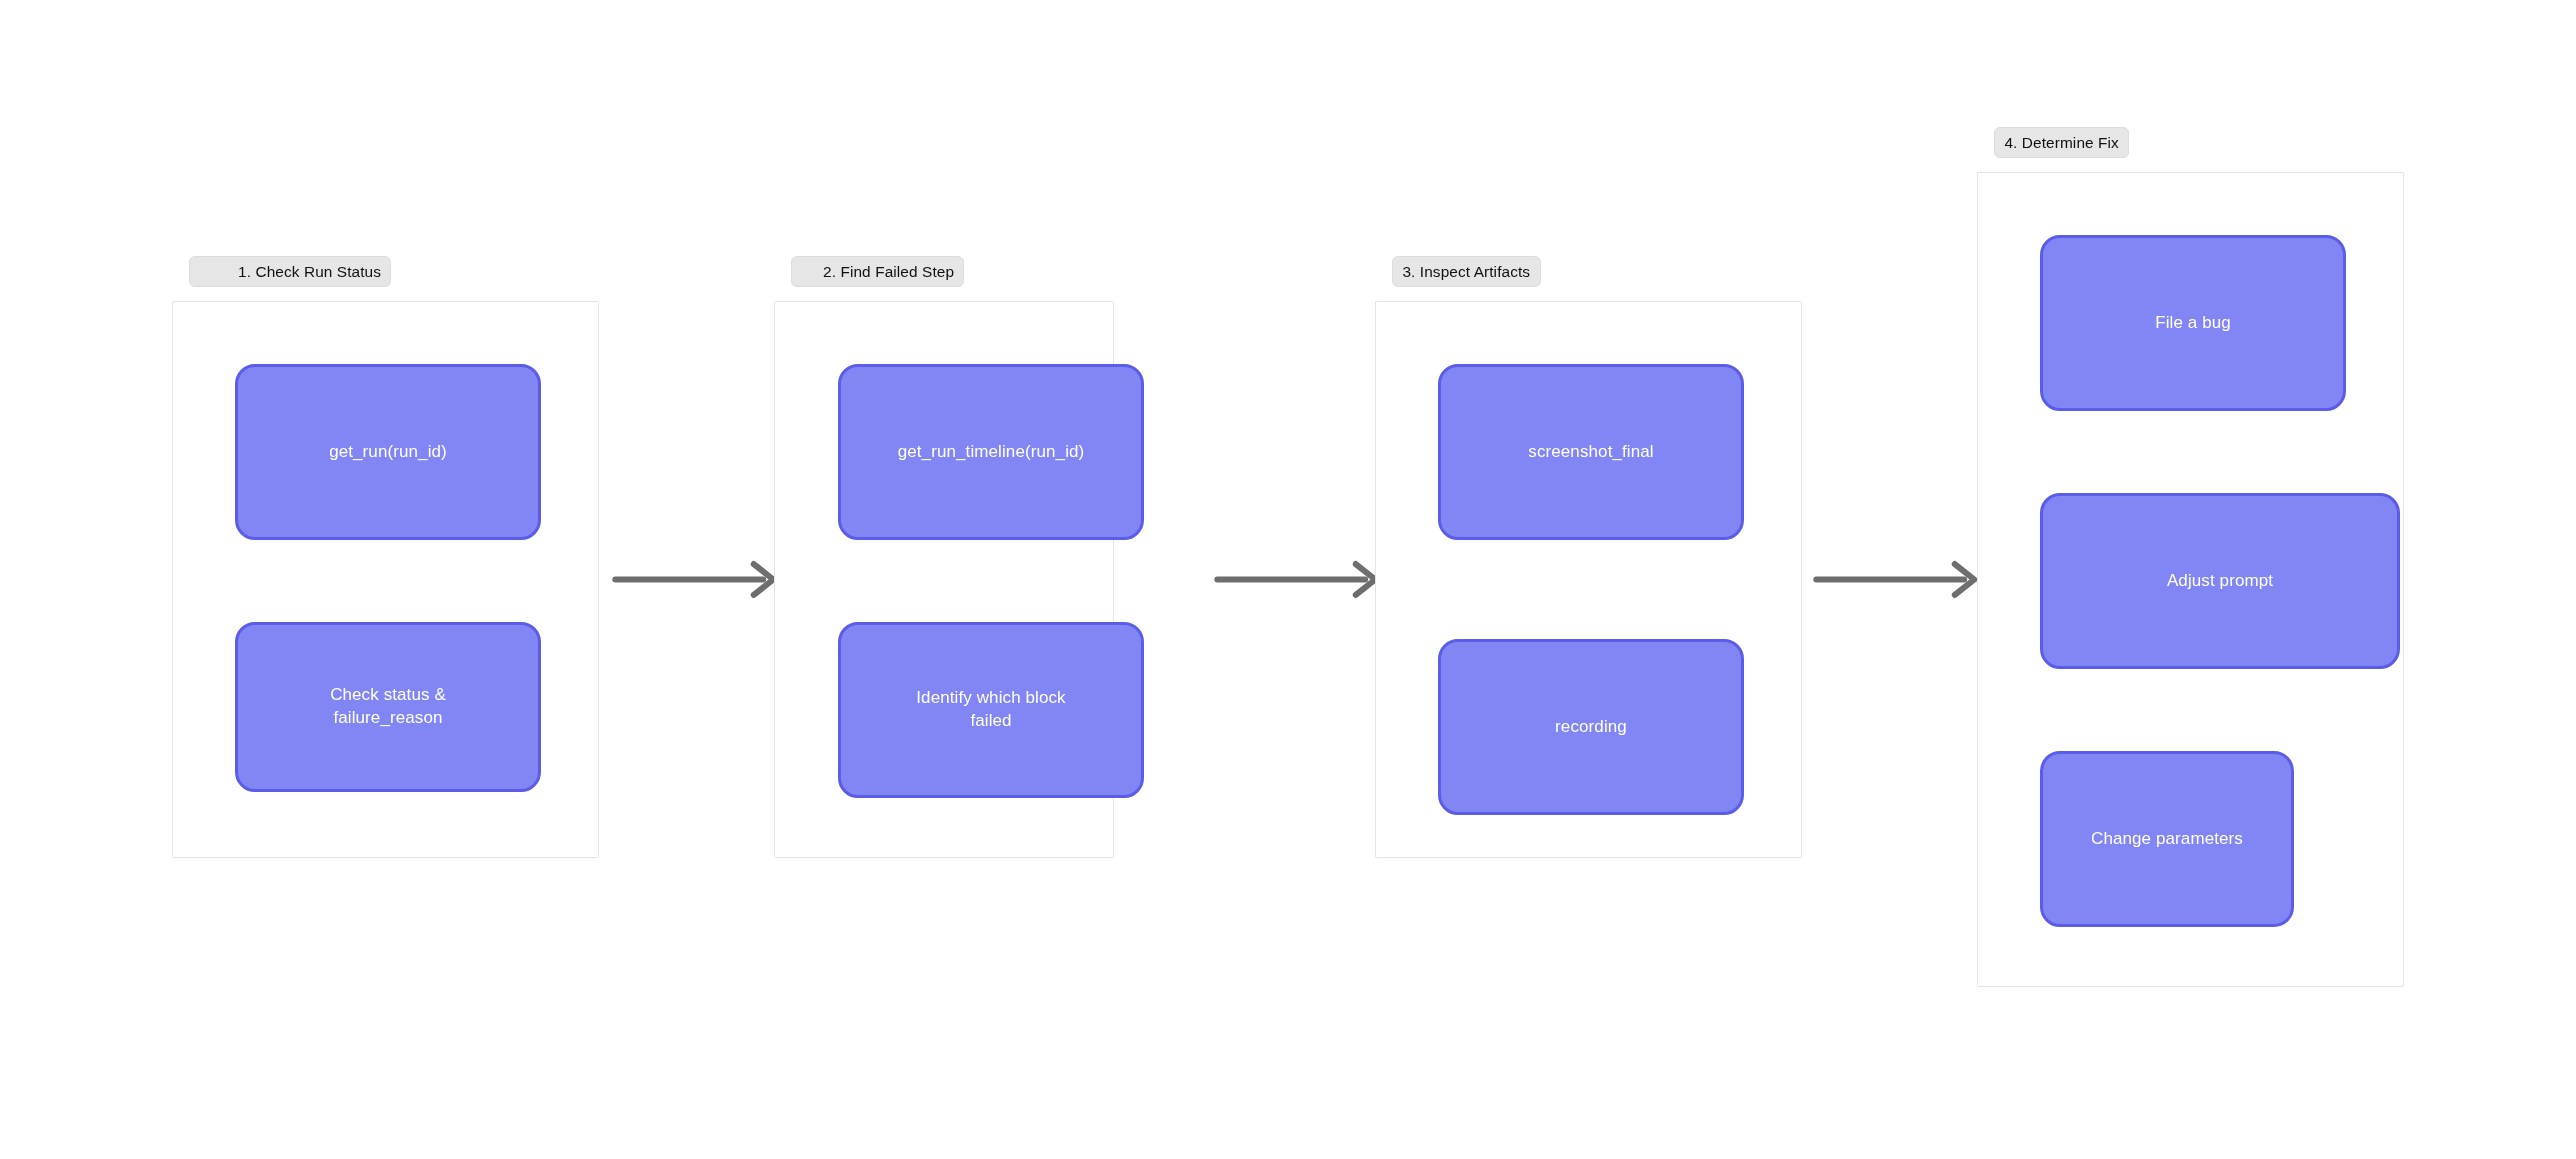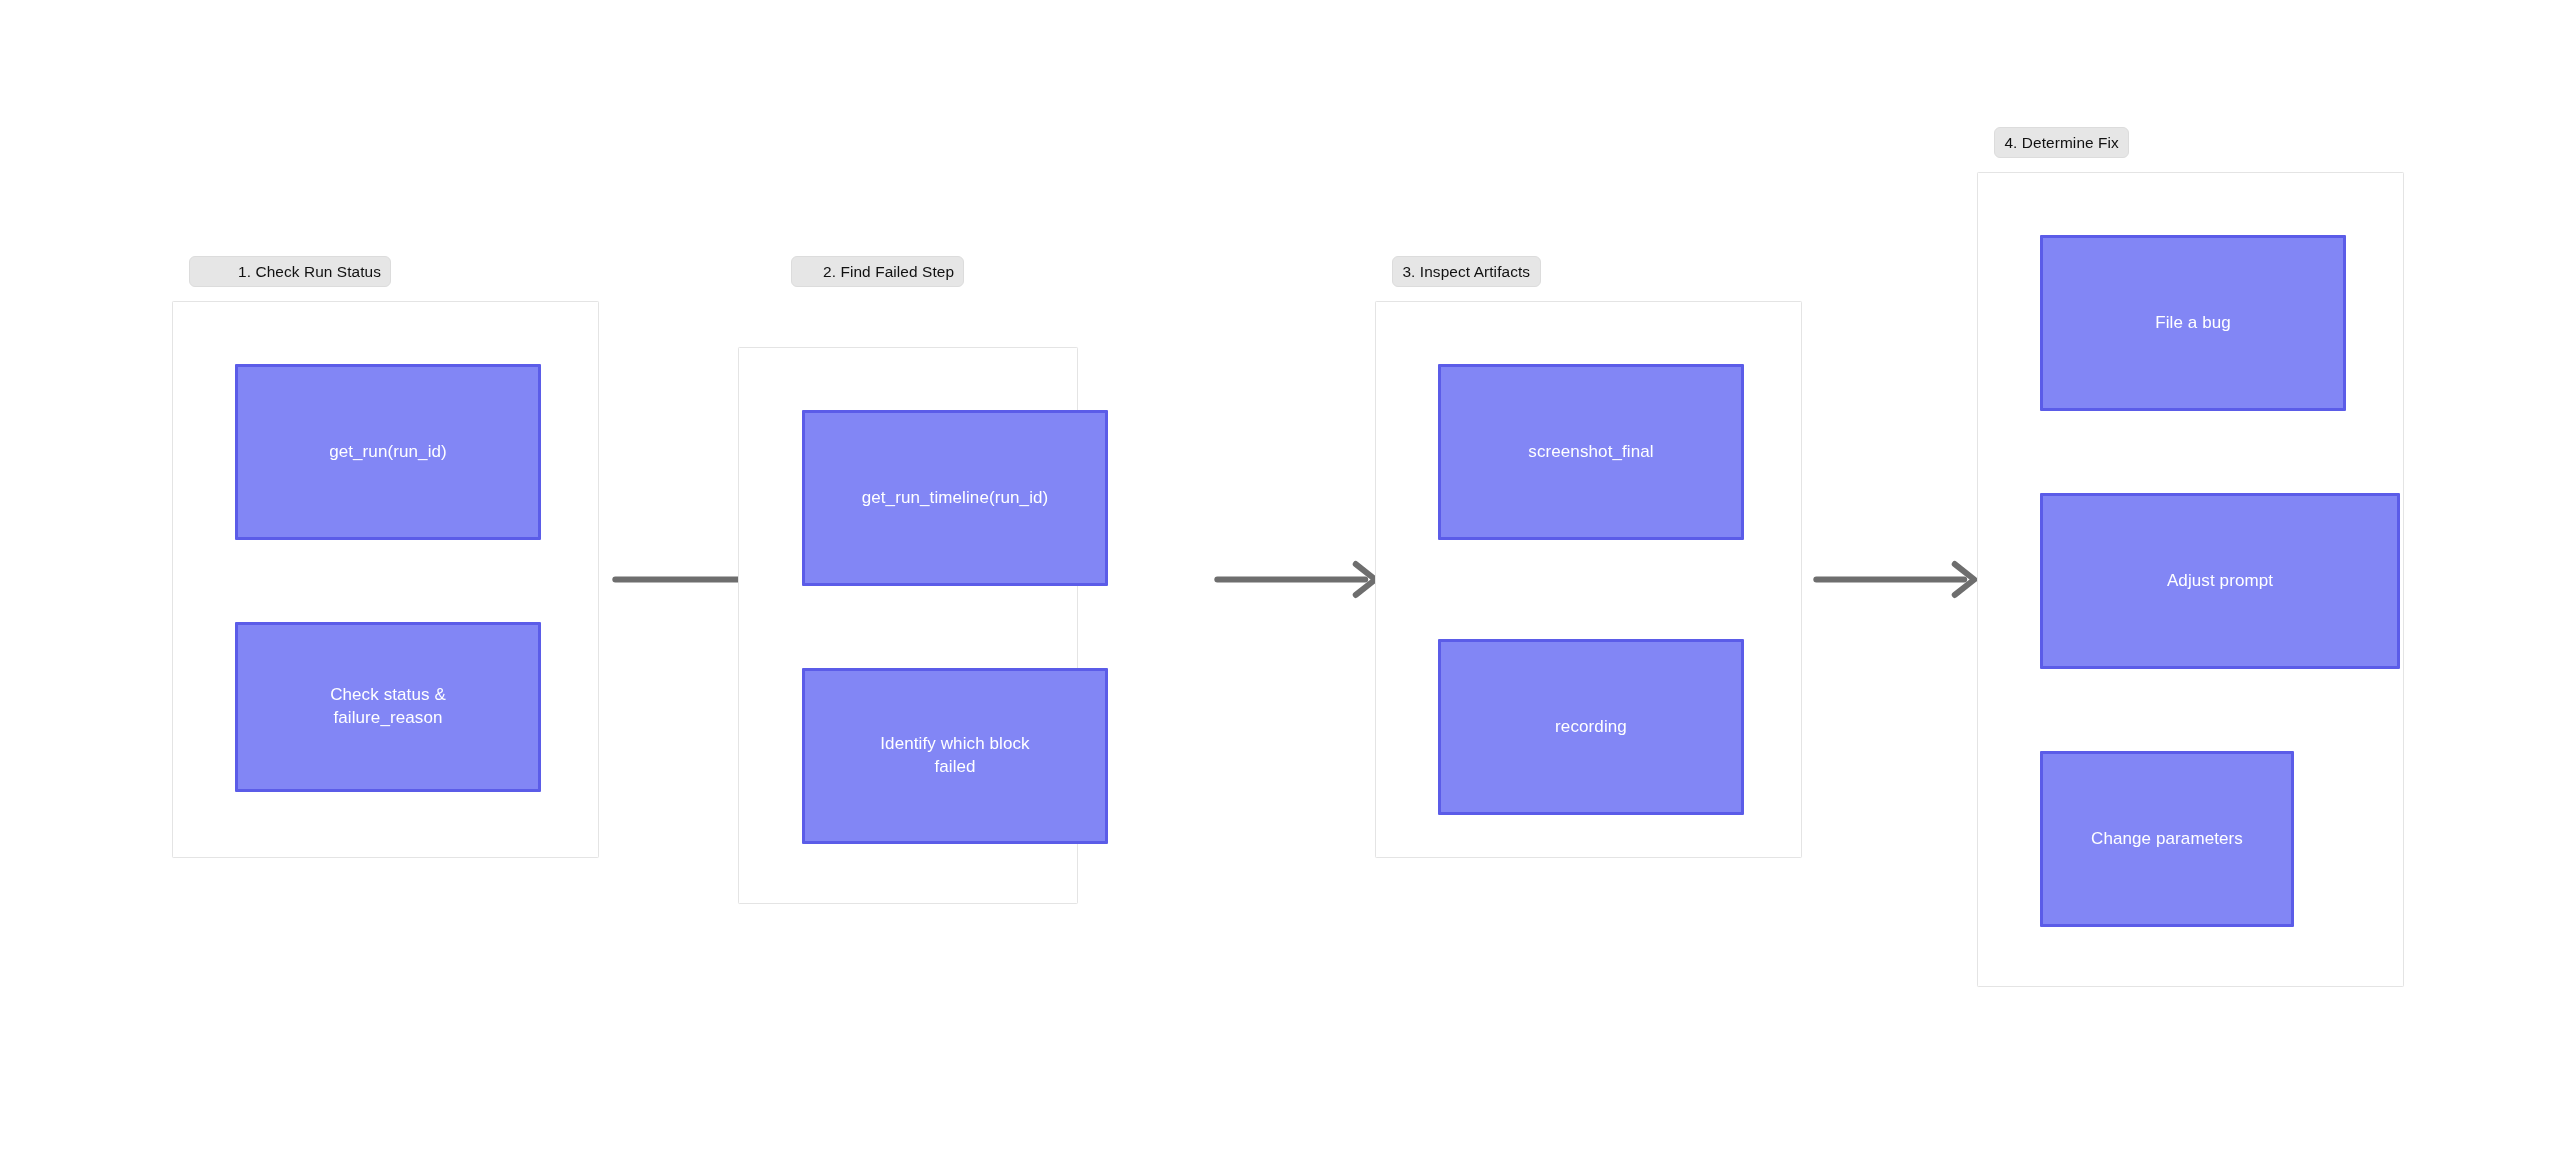--- a/index.html
+++ b/index.html
@@ -45,21 +45,21 @@
     white-space: nowrap;
     box-sizing: border-box;
     margin-left: 16px;
   }
 
   
   .node {
     position: absolute;
     background: #8286f5;
     border: 3.4px solid #5b5ce8;
-    border-radius: 1px;
+    border-radius: 20px;
     box-sizing: border-box;
     display: flex;
     align-items: center;
     justify-content: center;
     text-align: center;
   }
   .node-label {
     color: #ffffff;
     font-size: 17px;
     line-height: 1.35;
@@ -93,21 +93,21 @@
     </div>
   </div>
 
   <svg class="arrow" style="left:614px; top:560px;" width="168" height="39" viewBox="0 0 250 58">
     <line x1="2" y1="29" x2="222" y2="29" stroke="#6e6e6e" stroke-width="9" stroke-linecap="round"></line>
     <polyline points="208,6 237,29 208,52" fill="none" stroke="#6e6e6e" stroke-width="9" stroke-linecap="round" stroke-linejoin="round"></polyline>
   </svg>
 
   <div class="group-label" style="left:775px; top:256px;padding-left:31px;">2. Find Failed Step</div>
 
-  <div class="group" style="left:738px; top:301px; width:340px; height:557px;margin-top:46px;">
+  <div class="group" style="left:774px; top:301px; width:340px; height:557px;">
 
     <div class="node" style="left:63px; top:62px; width:306px; height:176px;">
       <span class="node-label">get_run_timeline(run_id)</span>
     </div>
 
     <div class="node" style="left:63px; top:320px; width:306px; height:176px;">
       <span class="node-label">Identify which block
 failed</span>
     </div>
   </div>

